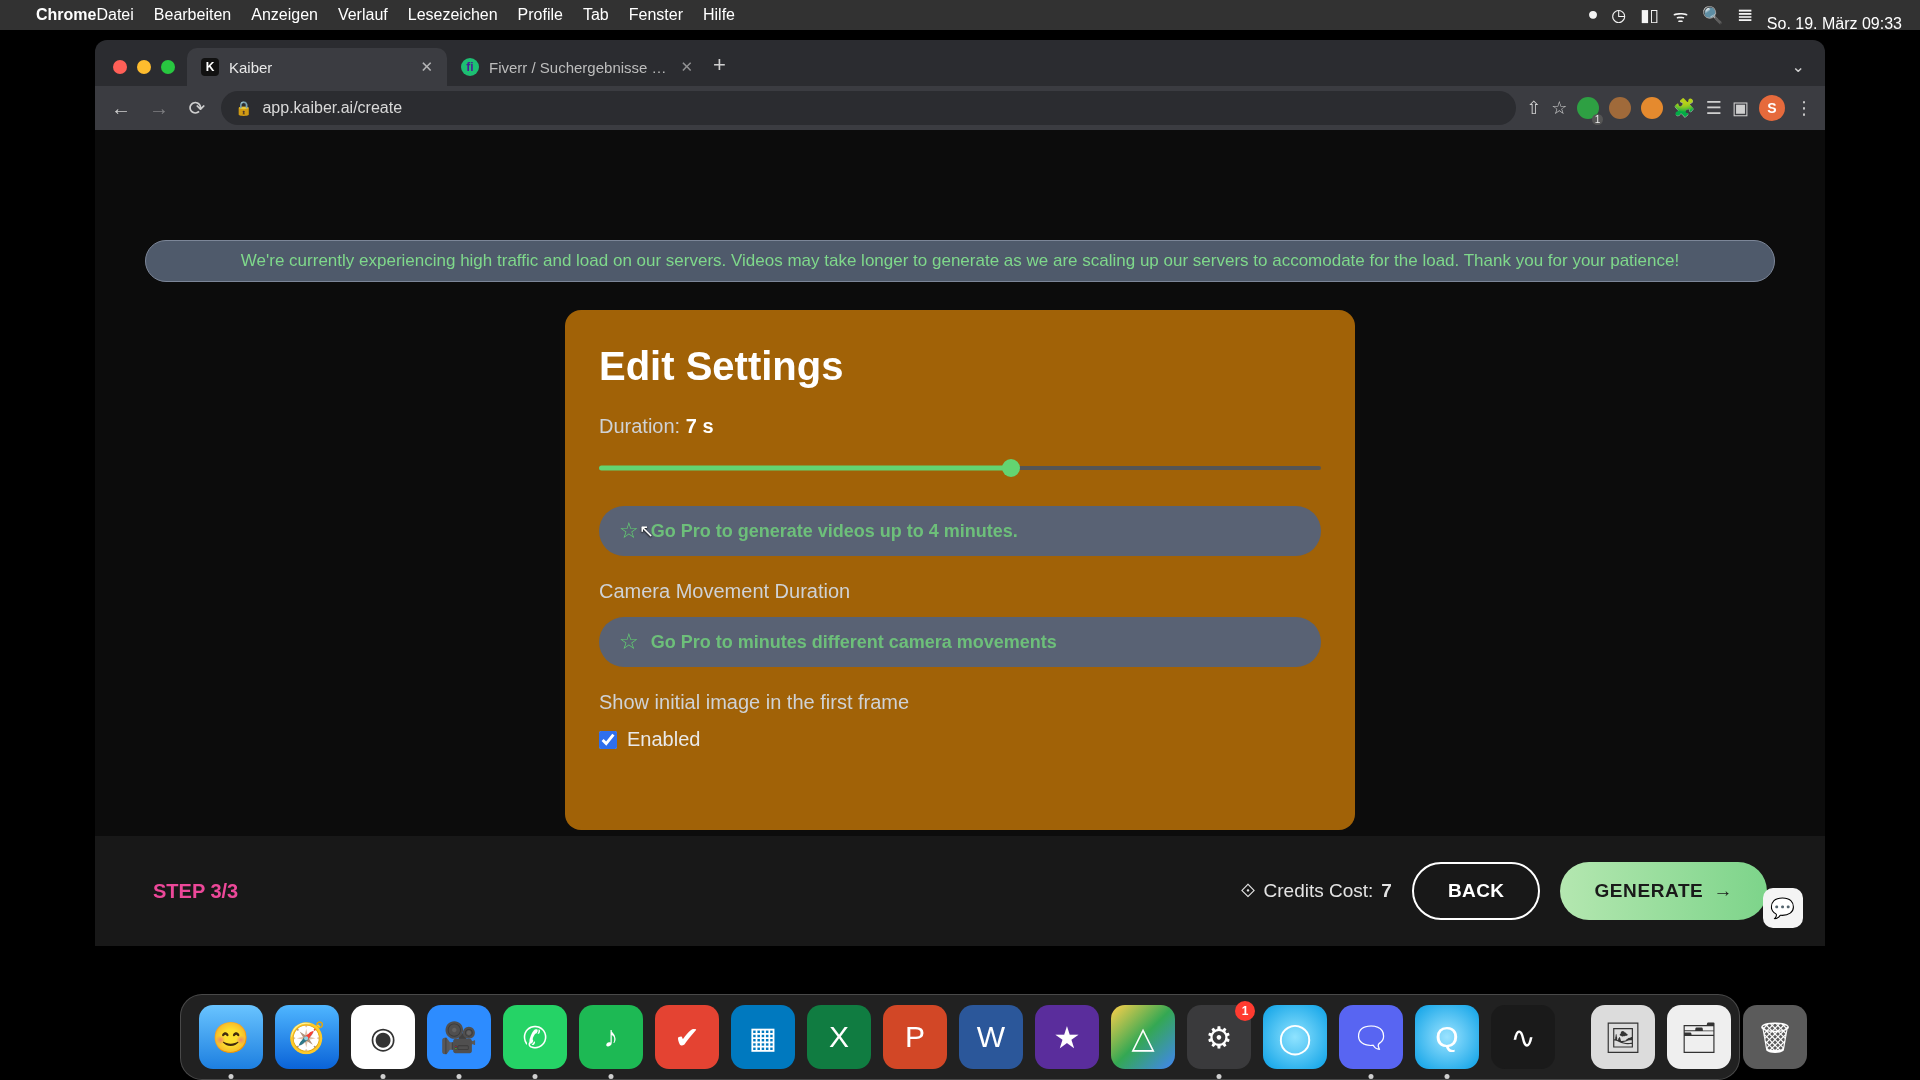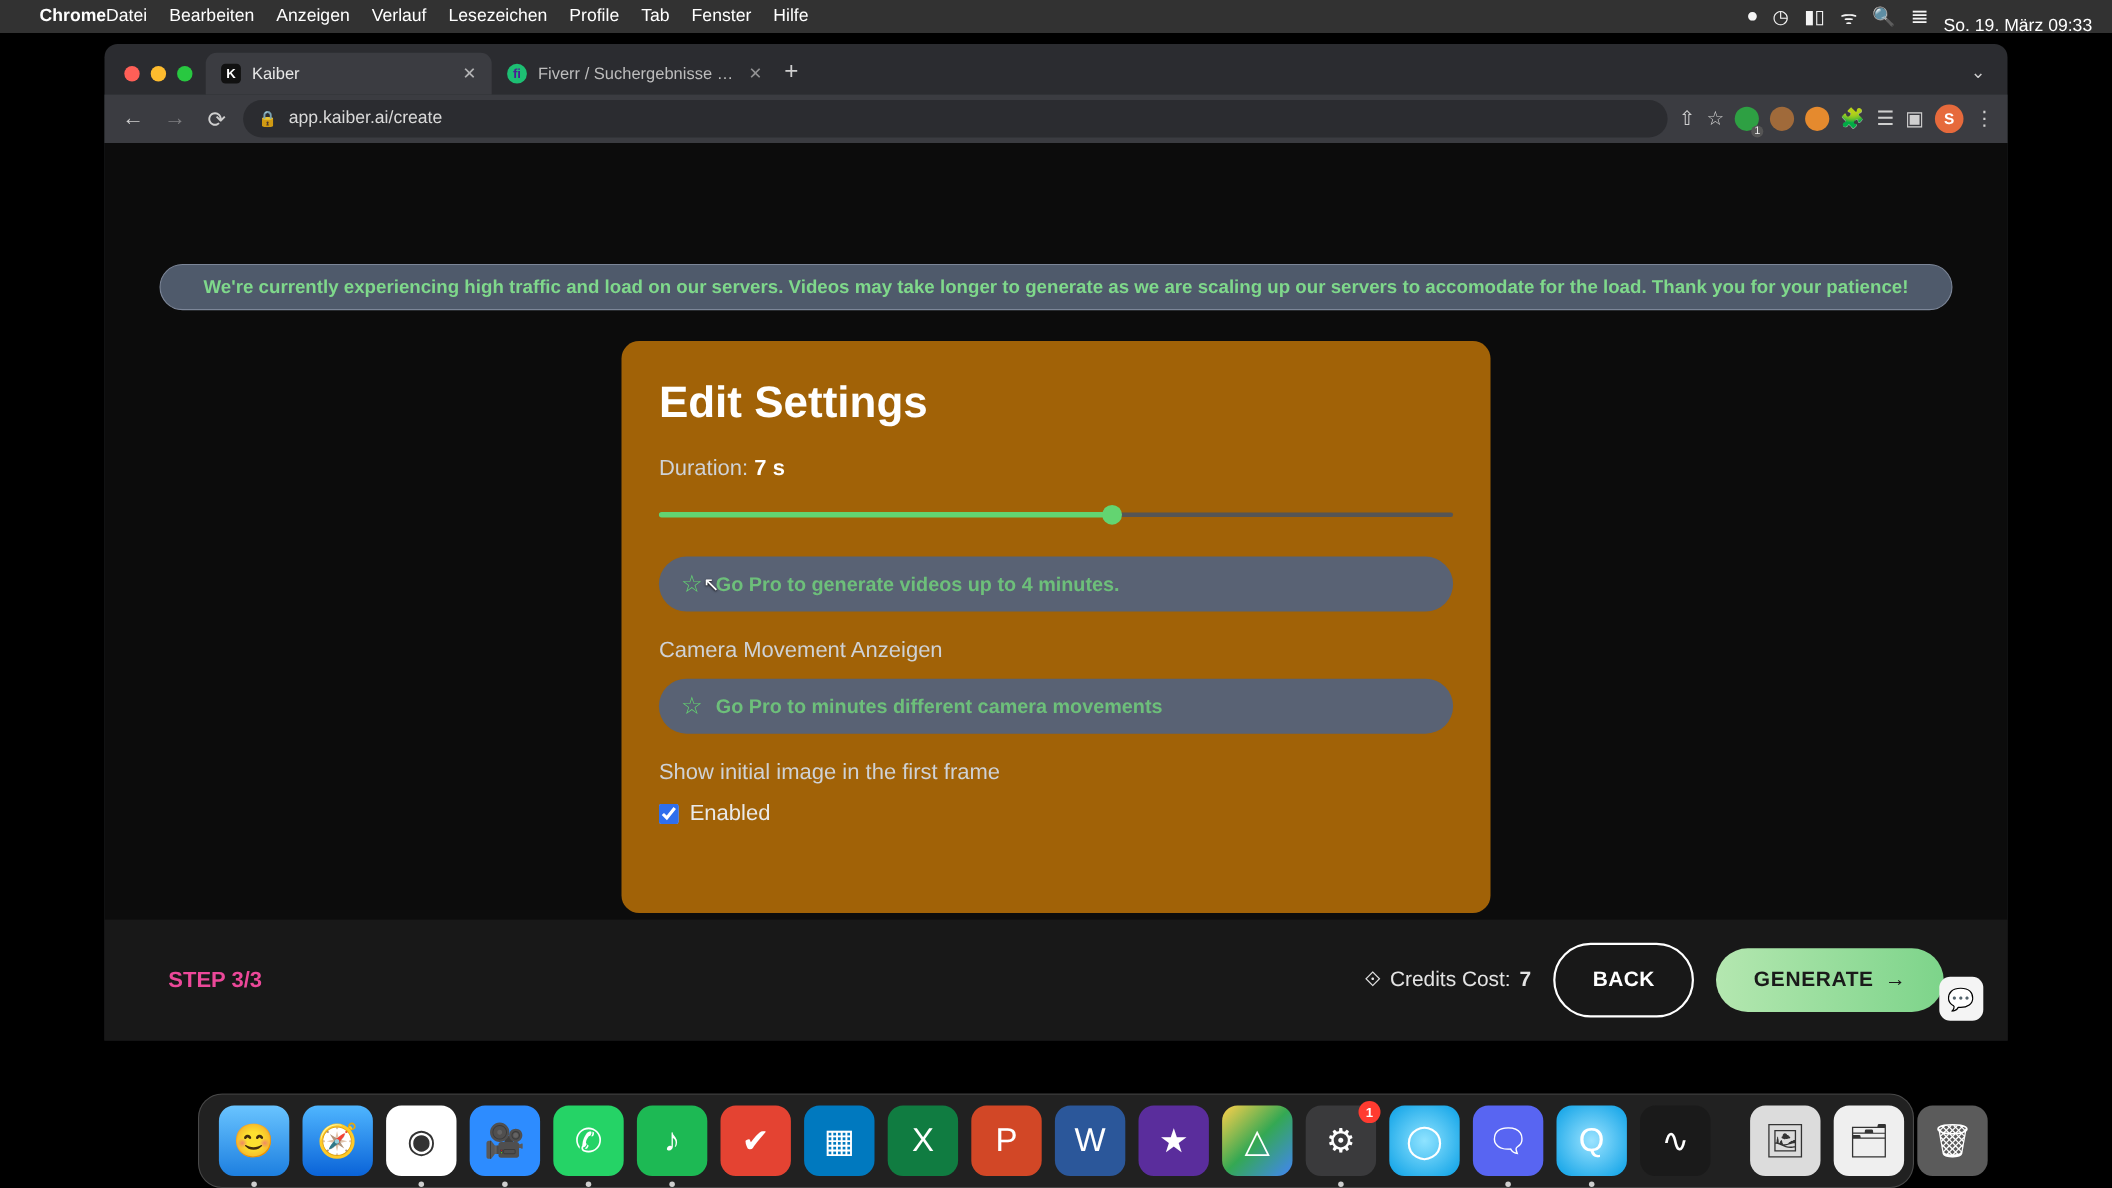--- a/index.html
+++ b/index.html
@@ -45,21 +45,21 @@
   .chip { width: 22px; height: 22px; border-radius: 50%; display: inline-block; }
   .chip.green { background: #2ea043; }
   .chip.brown { background: #a06a3a; }
   .chip.orange { background: #e58a2e; }
   .ext-glyph { color: #cfcfcf; font-size: 18px; }
   .avatar { width: 26px; height: 26px; border-radius: 50%; background: #e66a3c; color: #fff; display: flex; align-items: center; justify-content: center; font-size: 14px; font-weight: 700; }
 
   
   .viewport { position: relative; background: #0c0c0c; height: 816px; }
 
-  .banner { position: absolute; top: 110px; left: 50px; right: 50px; height: 42px; border-radius: 22px; background: #4f5a6b; border: 1px solid #7c8698; display: flex; align-items: center; justify-content: center; color: #7fd88b; font-weight: 700; font-size: 17px; padding: 0 20px; }
+  .banner { position: absolute; top: 110px; left: 50px; right: 50px; height: 42px; border-radius: 22px; background: #4f5a6b; border: 1px solid #7c8698; display: flex; align-items: center; justify-content: center; color: #7fd88b; font-weight: 400; font-size: 17px; padding: 0 20px; }
 
   .panel { position: absolute; top: 180px; left: 50%; transform: translateX(-50%); width: 790px; background: #a16207; border-radius: 16px; padding: 34px 34px 10px 34px; height: 520px; overflow: hidden; }
   .panel h1 { color: #fff; font-size: 40px; font-weight: 800; margin-bottom: 26px; }
   .label { color: #cfd2d6; font-size: 20px; margin-bottom: 4px; }
   .label b { color: #fff; font-weight: 700; }
 
   .slider { position: relative; height: 24px; margin: 18px 0 26px 0; }
   .slider .rail { position: absolute; left: 0; right: 0; top: 50%; height: 4px; background: #555; border-radius: 3px; transform: translateY(-50%); }
   .slider .fill { position: absolute; left: 0; top: 50%; height: 5px; background: #63d471; border-radius: 3px; transform: translateY(-50%); width: 57%; }
   .slider .thumb { position: absolute; top: 50%; left: 57%; width: 18px; height: 18px; background: #63d471; border-radius: 50%; transform: translate(-50%, -50%); }
@@ -74,21 +74,21 @@
   .chkrow { display: flex; align-items: center; gap: 10px; margin-top: 14px; }
   .chkrow input { width: 18px; height: 18px; accent-color: #2f6fed; }
   .chkrow span { color: #e9e9e9; font-size: 20px; }
 
   
   .footer { position: absolute; left: 0; right: 0; bottom: 0; height: 110px; background: #181818; display: flex; align-items: center; padding: 0 58px; }
   .step { color: #ec4899; font-size: 20px; font-weight: 700; }
   .footer-right { margin-left: auto; display: flex; align-items: center; gap: 20px; }
   .credits { color: #e3e3e3; font-size: 19px; display: flex; align-items: center; gap: 8px; }
   .credits b { font-weight: 800; }
-  .btn-back { border: 2px solid #fff; color: #fff; background: transparent; border-radius: 34px; height: 68px; padding: 0 34px; font-size: 19px; font-weight: 700; letter-spacing: .4px; }
+  .btn-back { border: 2px solid #fff; color: #fff; background: transparent; border-radius: 34px; height: 58px; padding: 0 34px; font-size: 19px; font-weight: 700; letter-spacing: .4px; }
   .btn-gen { background: linear-gradient(90deg, #b4e7b0, #7dd48a); color: #1a1a1a; border: none; border-radius: 34px; height: 58px; padding: 0 34px; font-size: 19px; font-weight: 800; letter-spacing: .6px; display: flex; align-items: center; gap: 10px; }
 
   .intercom { position: absolute; right: 22px; bottom: 18px; width: 40px; height: 40px; border-radius: 10px; background: #f4f4f4; display: flex; align-items: center; justify-content: center; color: #333; font-size: 20px; }
 
   
   .dock { position: absolute; bottom: 0; left: 50%; transform: translateX(-50%); height: 86px; width: 1560px; background: rgba(60,60,60,.55); border: 1px solid rgba(255,255,255,.18); border-radius: 22px; backdrop-filter: blur(6px); display: flex; align-items: center; padding: 0 18px; gap: 12px; }
   .dicon { width: 64px; height: 64px; border-radius: 14px; display: flex; align-items: center; justify-content: center; font-size: 30px; color: #fff; position: relative; flex-shrink: 0; }
   .dicon.running::after { content: ""; position: absolute; bottom: -10px; left: 50%; transform: translateX(-50%); width: 5px; height: 5px; background: #cfcfcf; border-radius: 50%; }
   .dicon .badge { position: absolute; top: -4px; right: -4px; min-width: 20px; height: 20px; background: #ff3b30; border-radius: 10px; font-size: 12px; font-weight: 700; display: flex; align-items: center; justify-content: center; padding: 0 5px; }
   .dsep { width: 1px; height: 56px; background: rgba(255,255,255,.3); margin: 0 6px; }
@@ -188,21 +188,21 @@
             <div class="fill"></div>
             <div class="thumb"></div>
           </div>
 
           <div class="pill" style="position:relative;">
             <span class="star">☆</span>
             <span class="txt">Go Pro to generate videos up to 4 minutes.</span>
             <span class="cursor" style="left:40px;top:14px;">↖</span>
           </div>
 
-          <div class="section">Camera Movement Anzeigen</div>
+          <div class="section">Camera Movement Duration</div>
 
           <div class="pill">
             <span class="star">☆</span>
             <span class="txt">Go Pro to minutes different camera movements</span>
           </div>
 
           <div class="section">Show initial image in the first frame</div>
 
           <div class="chkrow">
             <input type="checkbox" checked="" style="">

